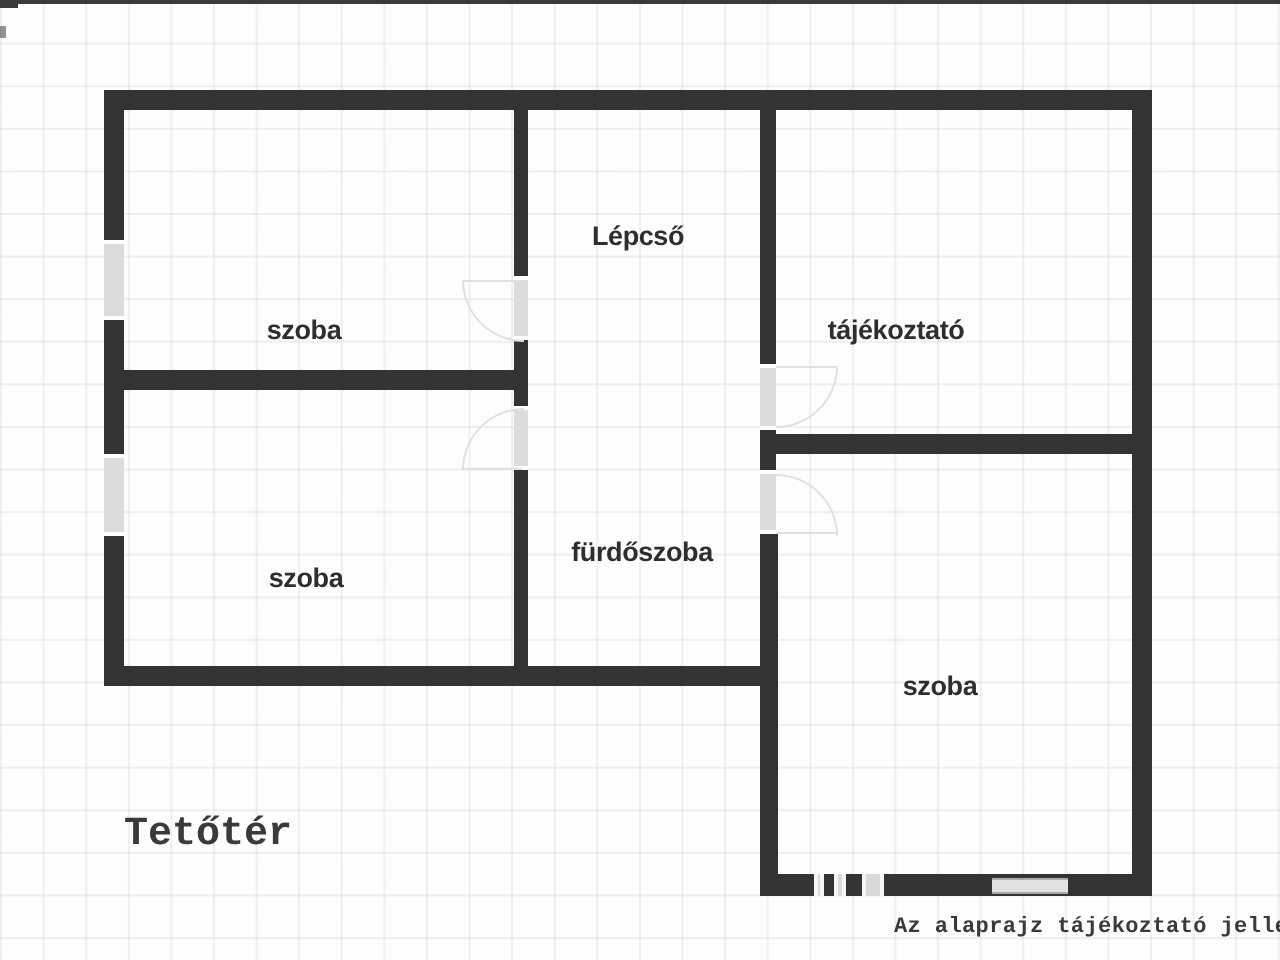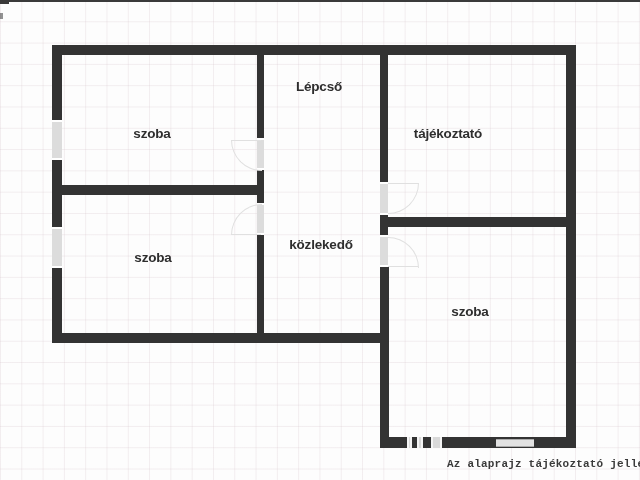--- a/index.html
+++ b/index.html
@@ -21,21 +21,21 @@
   .opening-h{position:absolute;background:#d9d9d9;box-shadow:inset 2px 0 0 #f5f5f5, inset -2px 0 0 #f5f5f5;}
   .win-inset{position:absolute;background:#e2e2e2;border-top:1px solid #aaaaaa;border-bottom:1px solid #aaaaaa;}
   .arc{position:absolute;width:30px;height:30px;}
   .arc.bl{border-left:1px solid #e0e0e0;border-bottom:1px solid #e0e0e0;border-bottom-left-radius:100% 100%;}
   .arc.tl{border-left:1px solid #e0e0e0;border-top:1px solid #e0e0e0;border-top-left-radius:100% 100%;}
   .arc.br{border-right:1px solid #e0e0e0;border-bottom:1px solid #e0e0e0;border-bottom-right-radius:100% 100%;}
   .arc.tr{border-right:1px solid #e0e0e0;border-top:1px solid #e0e0e0;border-top-right-radius:100% 100%;}
   .leaf{position:absolute;height:1px;width:30px;background:#e0e0e0;}
   .room-label{
     position:absolute;transform:translate(-50%,-50%);
-    font-size:13.5px;font-weight:700;letter-spacing:-0.2px;color:#2e2e2e;white-space:nowrap;
+    font-size:13.5px;font-weight:700;letter-spacing:-0.2px;color:#2e2e2e;white-space:nowrap;margin-top:32px;
   }
   .mono-caption{
     position:absolute;font-family:"Liberation Mono", monospace;
     color:#3a3a3a;white-space:nowrap;
   }
   #floor-name{font-size:20px;font-weight:600;}
   #disclaimer{font-size:11px;font-weight:600;letter-spacing:0.2px;}
   .edge-artifact{position:absolute;background:#3a3a3a;}
 </style>
 </head>
@@ -86,18 +86,19 @@
 
   <div class="opening-h" style="left:407px;top:437px;width:5px;height:11px;"></div>
   <div class="opening-h" style="left:417px;top:437px;width:6px;height:11px;"></div>
   <div class="opening-h" style="left:431px;top:437px;width:11px;height:11px;"></div>
   <div class="win-inset" style="left:496px;top:439px;width:38px;height:6px;"></div>
 
   <div class="room-label" style="left:319px;top:86px;font-weight:600;">Lépcső</div>
   <div class="room-label" style="left:152px;top:133px;">szoba</div>
   <div class="room-label" style="left:448px;top:133px;">tájékoztató</div>
   <div class="room-label" style="left:153px;top:257px;">szoba</div>
-  <div class="room-label" style="left:321px;top:244px;">közlekedő</div>
+  <div class="room-label" style="left:321px;top:244px;">fürdőszoba</div>
   <div class="room-label" style="left:470px;top:311px;">szoba</div>
 
+  <div class="mono-caption" id="floor-name" style="left:62px;top:406px;">Tetőtér</div>
   <div class="mono-caption" id="disclaimer" style="left:447px;top:458px;">Az alaprajz tájékoztató jellegű</div>
 
 </div>
 
 </body></html>

